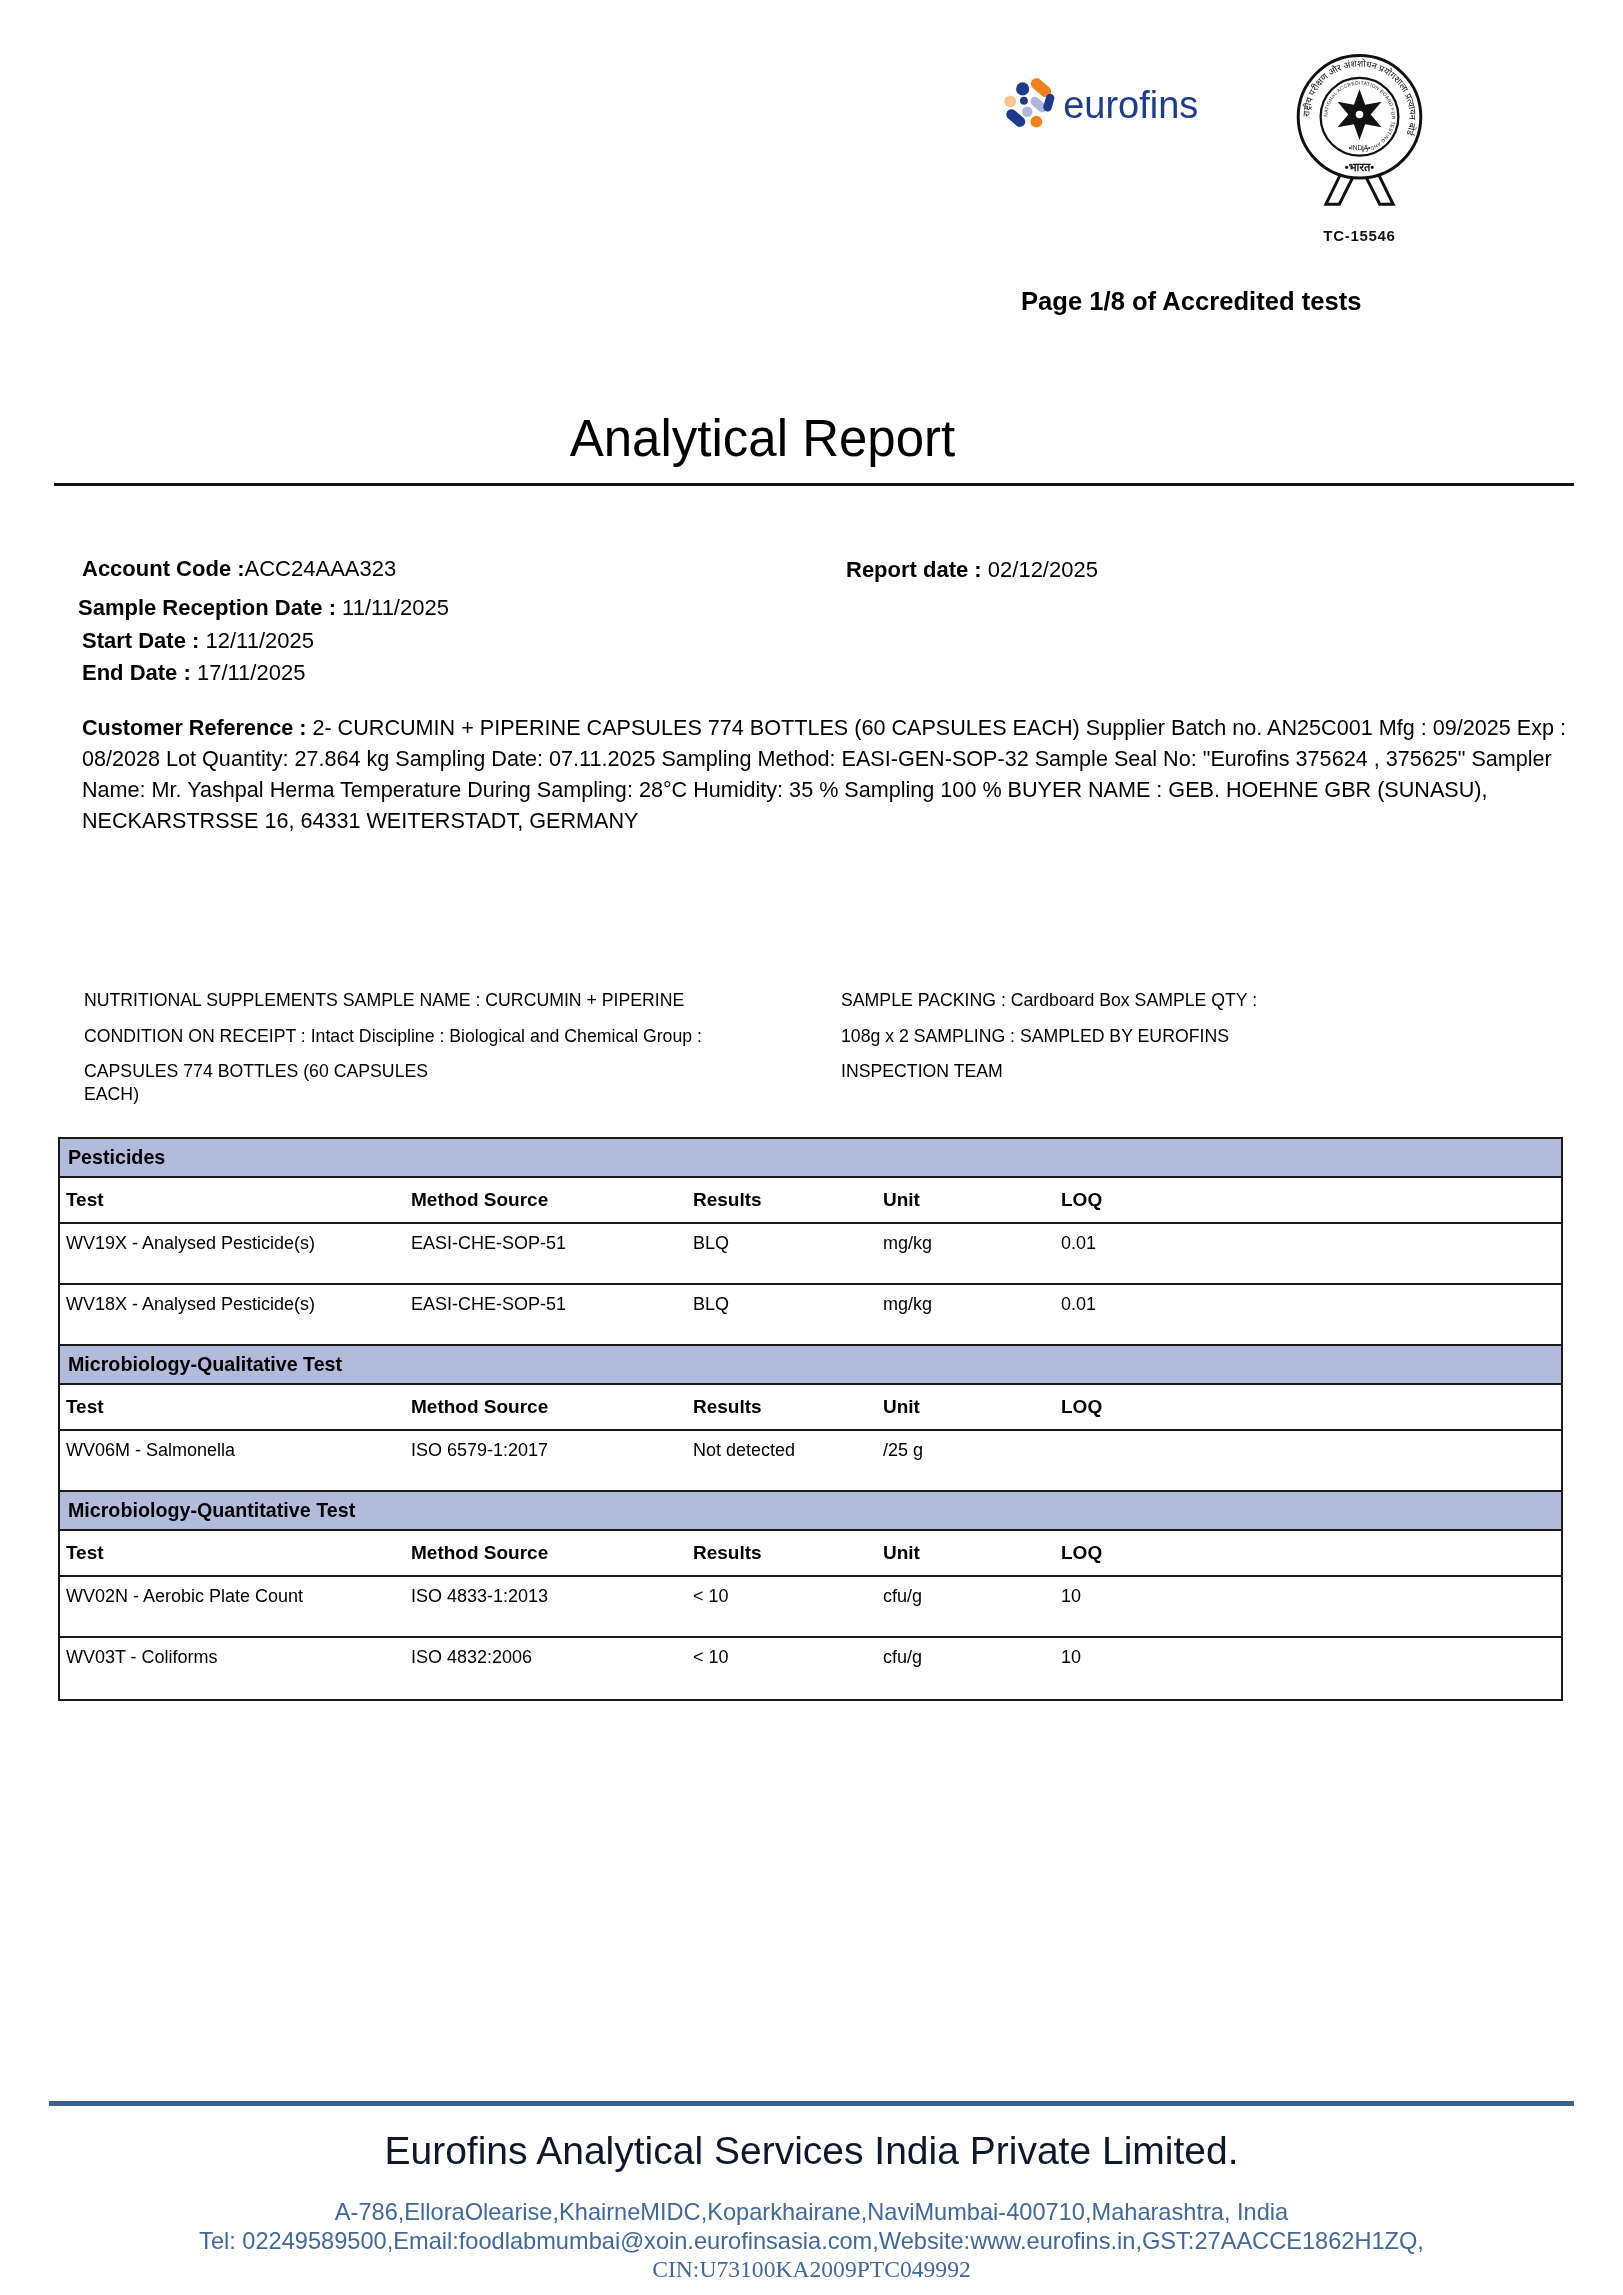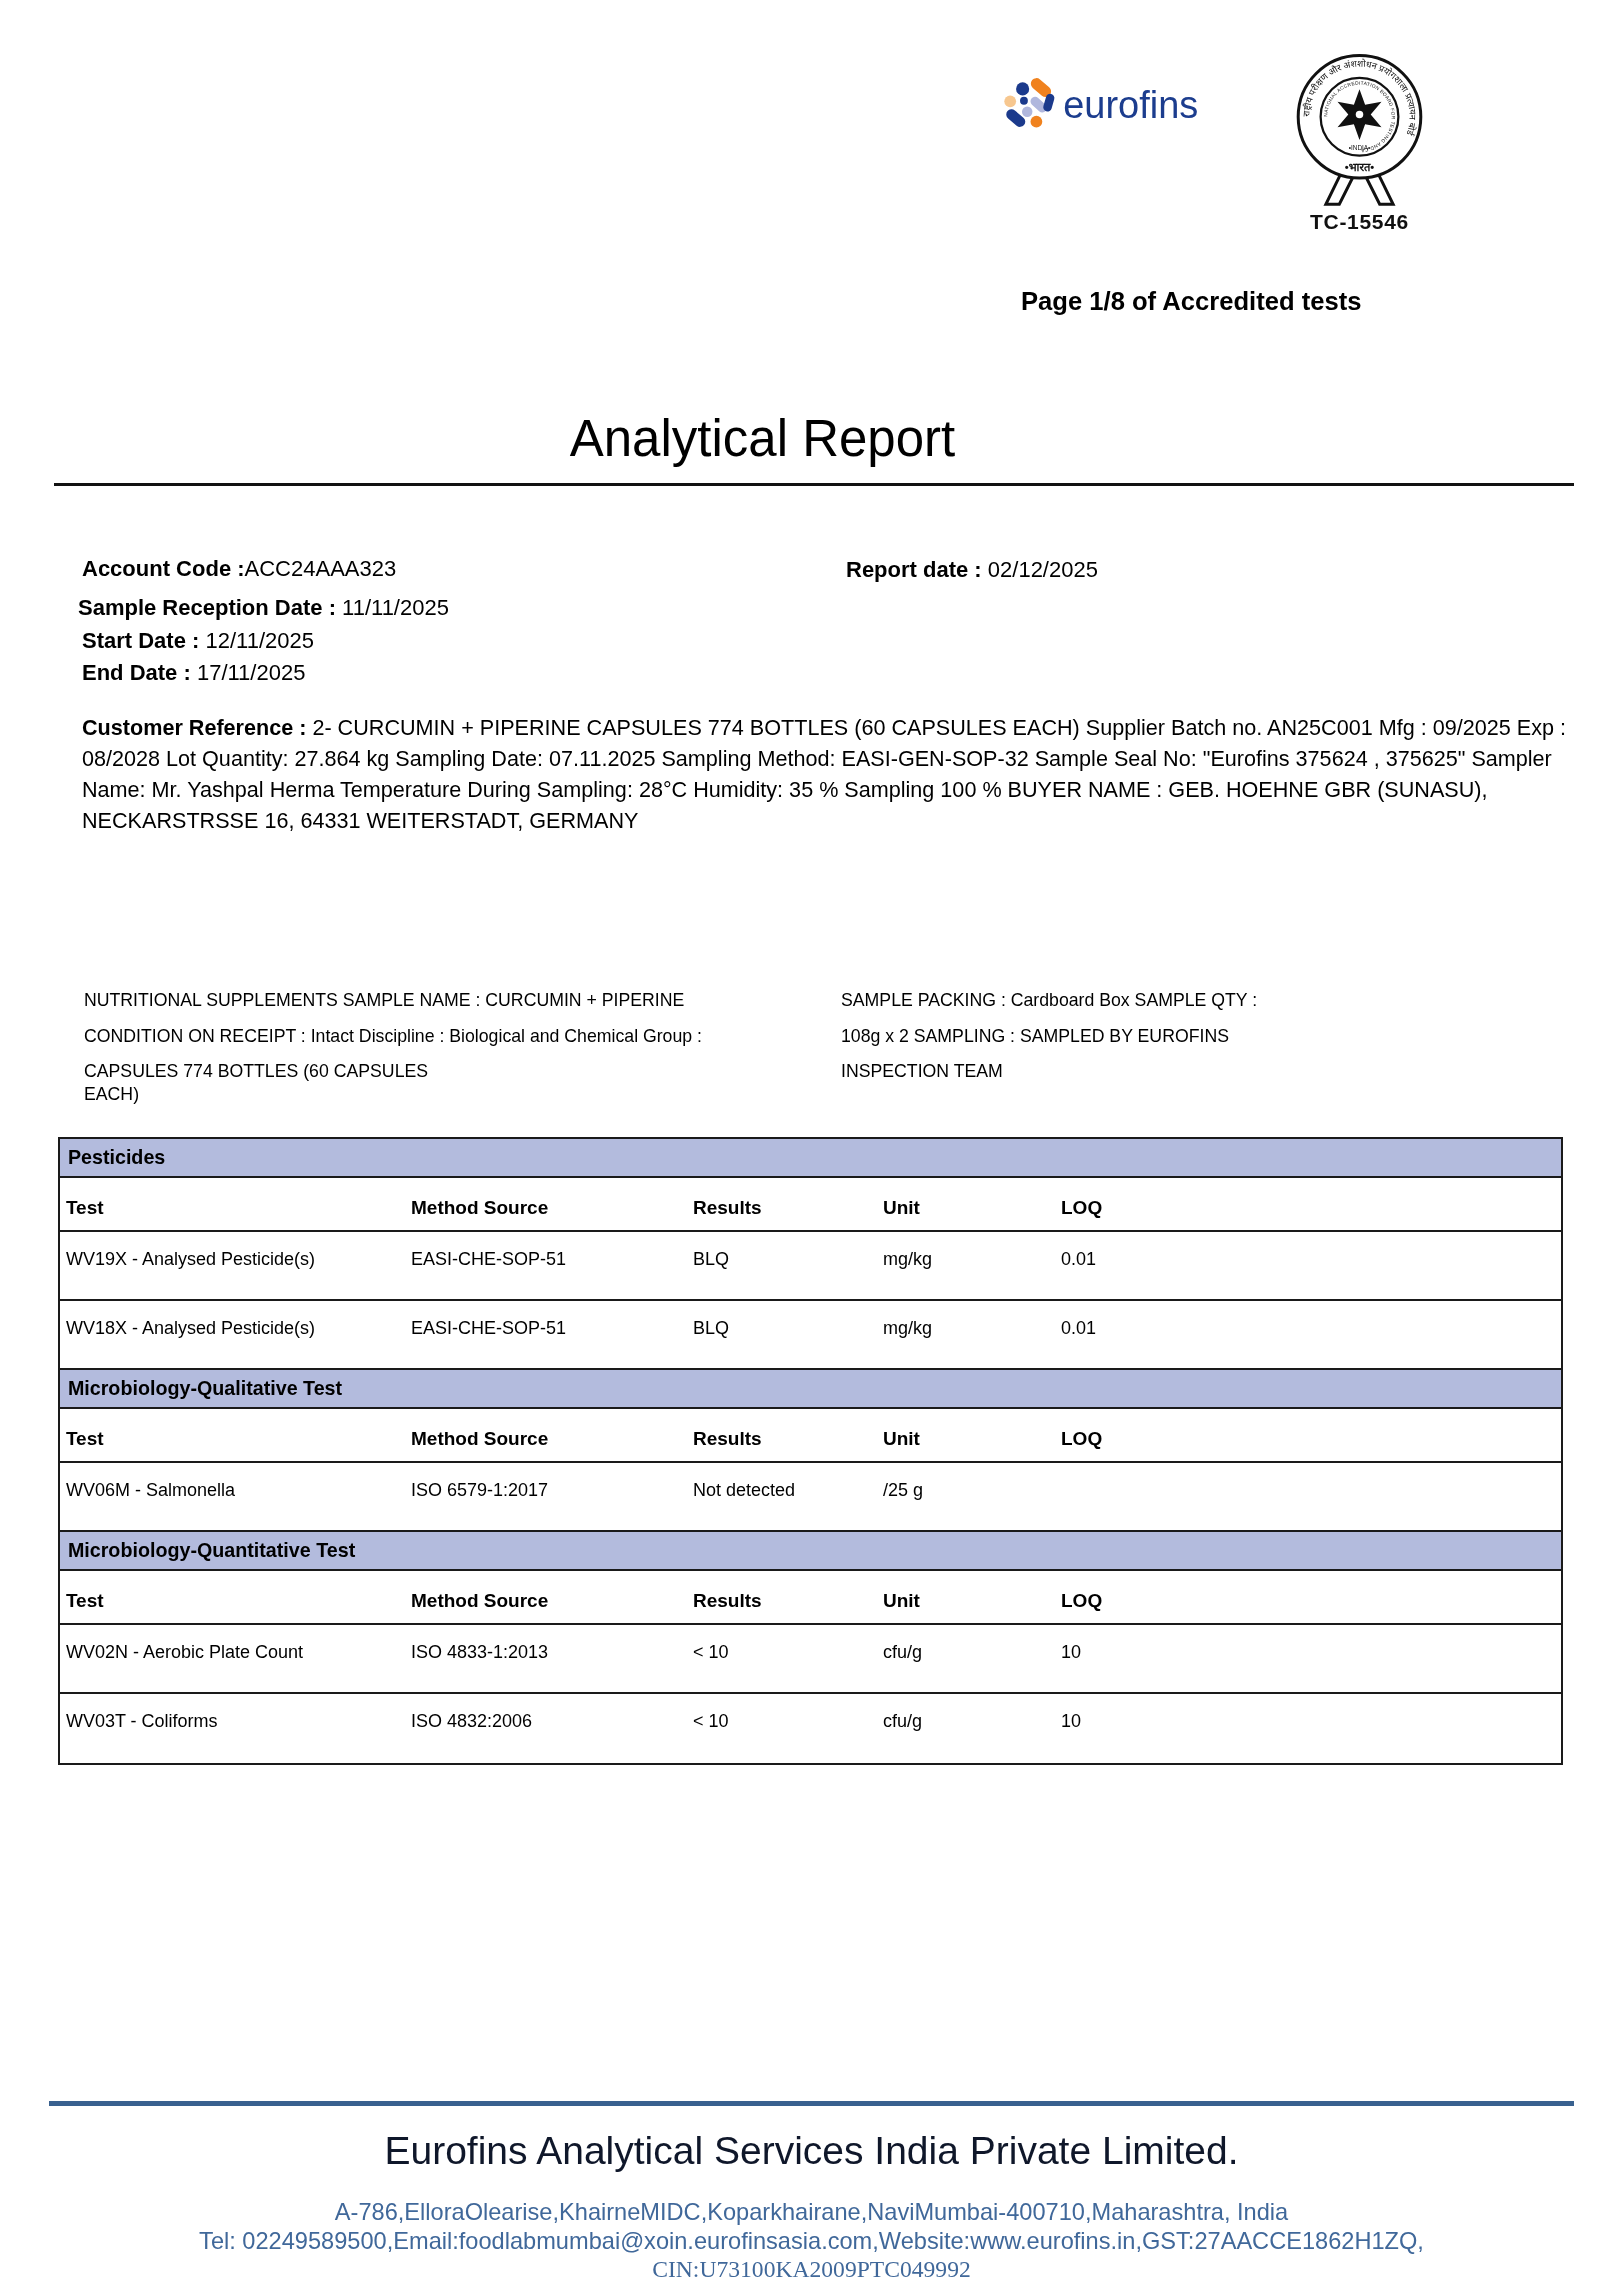--- a/index.html
+++ b/index.html
@@ -6,21 +6,21 @@
   .page {
     position:relative; width:1623px; height:2295px; background:#ffffff;
     font-family:"Liberation Sans", sans-serif; color:#000;
     overflow:hidden;
   }
   .abs { position:absolute; }
 
   
   .logo { left:1003px; top:64px; width:216px; height:95px; }
   .seal { left:1281px; top:51px; width:157px; text-align:center; }
-  .seal-tc { font-weight:bold; font-size:21px; letter-spacing:0.7px; margin-top:0; color:#111; }
+  .seal-tc { font-weight:bold; font-size:15px; letter-spacing:0.7px; margin-top:17px; color:#111; }
   .page-note { left:1021px; top:287px; font-size:25.6px; font-weight:bold; }
 
   
   .title { left:54px; top:409px; width:1417px; text-align:center; font-size:51px; }
   .title-rule { left:54px; top:483px; width:1520px; height:3.3px; background:#121212; }
 
   
   .meta-line { font-size:22px; }
   .m1 { left:82px; top:556px; }
   .m2 { left:78px; top:595px; }
@@ -40,21 +40,20 @@
   
   .tables { left:58px; top:1137px; width:1505px; border:2px solid #1a1a1a; box-sizing:border-box; }
   .tbl-band {
     height:39px; background:#b3bbdd; border-bottom:2px solid #1a1a1a;
     display:flex; align-items:center; padding-left:7.9px;
     font-weight:bold; font-size:19.7px; box-sizing:border-box;
   }
   .tbl-head, .tbl-row {
     display:grid; grid-template-columns:351px 282px 190px 178px auto;
     box-sizing:border-box;
-    margin-top:8px;
   }
   .tbl-head { height:46px; align-items:center; font-weight:bold; font-size:19px; border-bottom:2.6px solid #1a1a1a; }
   .tbl-row  { height:61px; font-size:18px; padding-top:8.5px; }
   .tbl-row.sep { border-bottom:2.6px solid #1a1a1a; }
   .c1 { padding-left:5.9px; }
 
   
   .footer-rule { left:49px; top:2101px; width:1525px; height:5.2px; background:#39618f; }
   .footer-company { left:0; top:2129px; width:1623px; text-align:center; font-size:39px; color:#0f172a; }
   .footer-line { left:0; width:1623px; text-align:center; font-size:23.6px; color:#40689a; }

